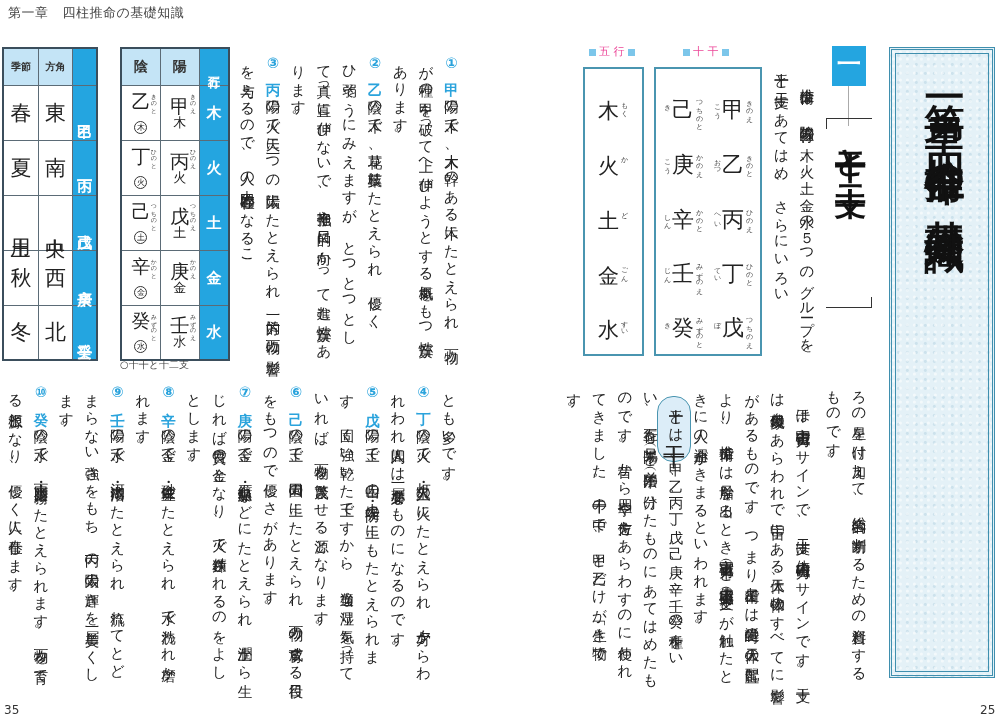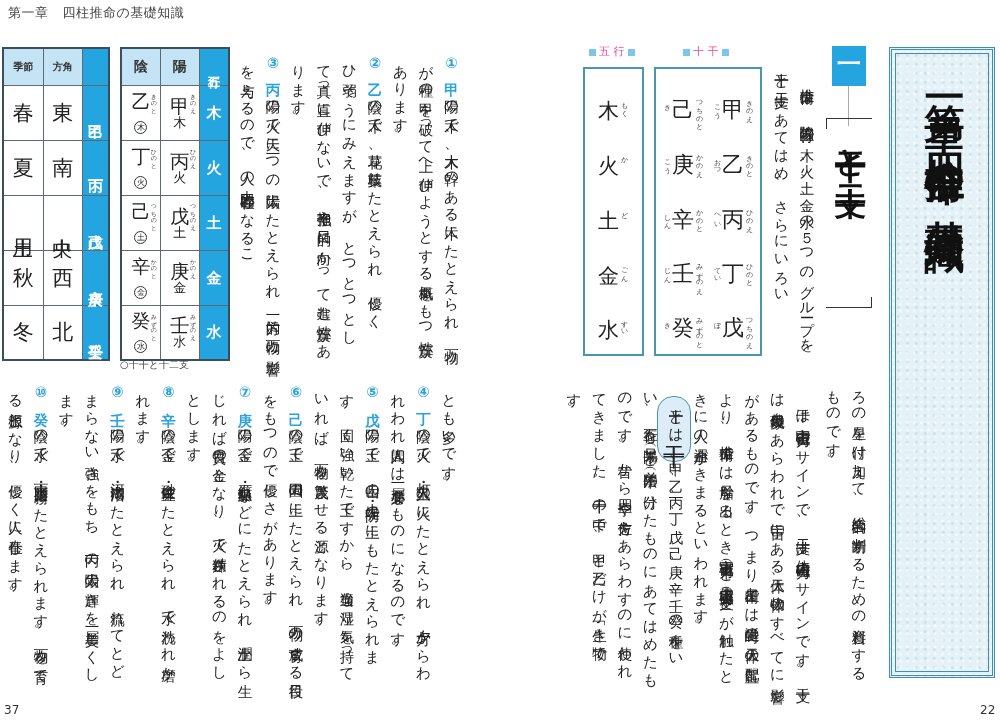--- a/index.html
+++ b/index.html
@@ -15,21 +15,21 @@
   
   .tbl { position: absolute; border: 2px solid #3b4e5c; border-collapse: collapse; background: #fff; }
   .tbl td, .tbl th { border: 1px solid #5b6b76; text-align: center; vertical-align: middle; }
   .tbl th { background: #c4e4f6; font-family: "DejaVu Sans", sans-serif; font-weight: bold; color: #333; font-size: 14px; height: 37px; }
   .tbl th.blue { background: #24a5e0; color: #fff; }
   .tbl th.small { font-size: 10px; line-height: 10px; }
   .tbl td { font-size: 21px; height: 55px; }
   .tbl td.blue { background: #24a5e0; color: #fff; font-family: "DejaVu Sans", sans-serif; font-weight: bold; font-size: 15px; line-height: 16px; }
   .tbl td.stack { line-height: 20px; font-size: 20px; }
 
-  #season-table { left: 2px; top: 47px; width: 108px; }
+  #season-table { left: 2px; top: 47px; width: 96px; }
   #season-table col.c1 { width: 41px; }
   #season-table col.c2 { width: 40px; }
   #season-table col.c3 { width: 27px; }
 
   #stems-table { left: 120px; top: 47px; width: 110px; }
   #stems-table col.c1 { width: 40px; }
   #stems-table col.c2 { width: 40px; }
   #stems-table col.c3 { width: 30px; }
   .stem-cell { position: relative; }
   .stem-char { font-size: 19px; display: block; line-height: 20px; }
@@ -202,21 +202,21 @@
   <p><span>とも多いです。</span></p>
   <p><span class="num-badge">④丁</span>　<span>陰の火で、灯火・人工の火にたとえられ、夕方からわれわれ人間には一層必要なものになるのです。</span></p>
   <p><span class="num-badge">⑤戊</span>　<span>陽の土で、山岳の土・堤防の土にもたとえられます。固く強い乾いた土ですから、適当な湿り気を持っていれば、万物を繁茂させる源となります。</span></p>
   <p><span class="num-badge">⑥己</span>　<span>陰の土で、田園の土にたとえられ、万物の育成する役目をもつので優しさがあります。</span></p>
   <p><span class="num-badge">⑦庚</span>　<span>陽の金で、鉱石・鉱脈などにたとえられ、潤土から生じれば良質の金となり、火で精錬されるのをよしとします。</span></p>
   <p><span class="num-badge">⑧辛</span>　<span>陰の金で、砂金・珠玉にたとえられ、水で洗われ磨かれます。</span></p>
   <p><span class="num-badge">⑨壬</span>　<span>陽の水で、河水・湖沼にたとえられ、流れてとどまらない強さをもち、丙の太陽の輝きを一層美しくします。</span></p>
   <p><span class="num-badge">⑩癸</span>　<span>陰の水で、雨水・雨露・霧にたとえられます。万物を育てる根源となり、優しく人に奉仕します。</span></p>
 </div>
 
-<div class="page-num pn-left">37</div>
+<div class="page-num pn-left">35</div>
 
 <div class="box-label" id="gogyo-label"><span class="sq"></span><span>五 行</span><span class="sq"></span></div>
 <div class="box-label" id="jikkan-label"><span class="sq"></span><span>十 干</span><span class="sq"></span></div>
 
 <div class="framed" id="gogyo-box">
   <div class="gogyo-item" style="top:28px"><span>木</span><span class="rb">もく</span></div>
   <div class="gogyo-item" style="top:83px"><span>火</span><span class="rb">か</span></div>
   <div class="gogyo-item" style="top:138px"><span>土</span><span class="rb">ど</span></div>
   <div class="gogyo-item" style="top:193px"><span>金</span><span class="rb">ごん</span></div>
   <div class="gogyo-item" style="top:247px"><span>水</span><span class="rb">すい</span></div>
@@ -260,13 +260,13 @@
 <div class="vtext" id="right-bottom-a" style="width:120px">
   <p style="text-indent:1em">干は宇宙電磁力のサインで、十二支は体内電磁力のサインです。干支は自然現象のあらわれで宇宙にある天体、物体のすべてに影響があるものです。つまり占星術では誕生時の天体の配置により、推命術では母胎を出るとき宇宙電磁力（干）と体内電磁力（十二支）とが触れたときに人の運命がきまるといわれます。</p>
 </div>
 
 <div class="jikkan-badge">十干</div>
 
 <div class="vtext" id="right-bottom-b" style="width:105px">
   <p style="text-indent:1em">十干とは、甲、乙、丙、丁、戊、己、庚、辛、壬、癸の十種をいい、五行を兄（陽干）と弟（陰干）に分けたものにあてはめたものです。昔から四季や方位をあらわすのに使われてきました。十干の中で、甲と乙だけが「生き物」です。</p>
 </div>
 
-<div class="page-num pn-right">22</div>
+<div class="page-num pn-right">25</div>
 
 </body></html>

